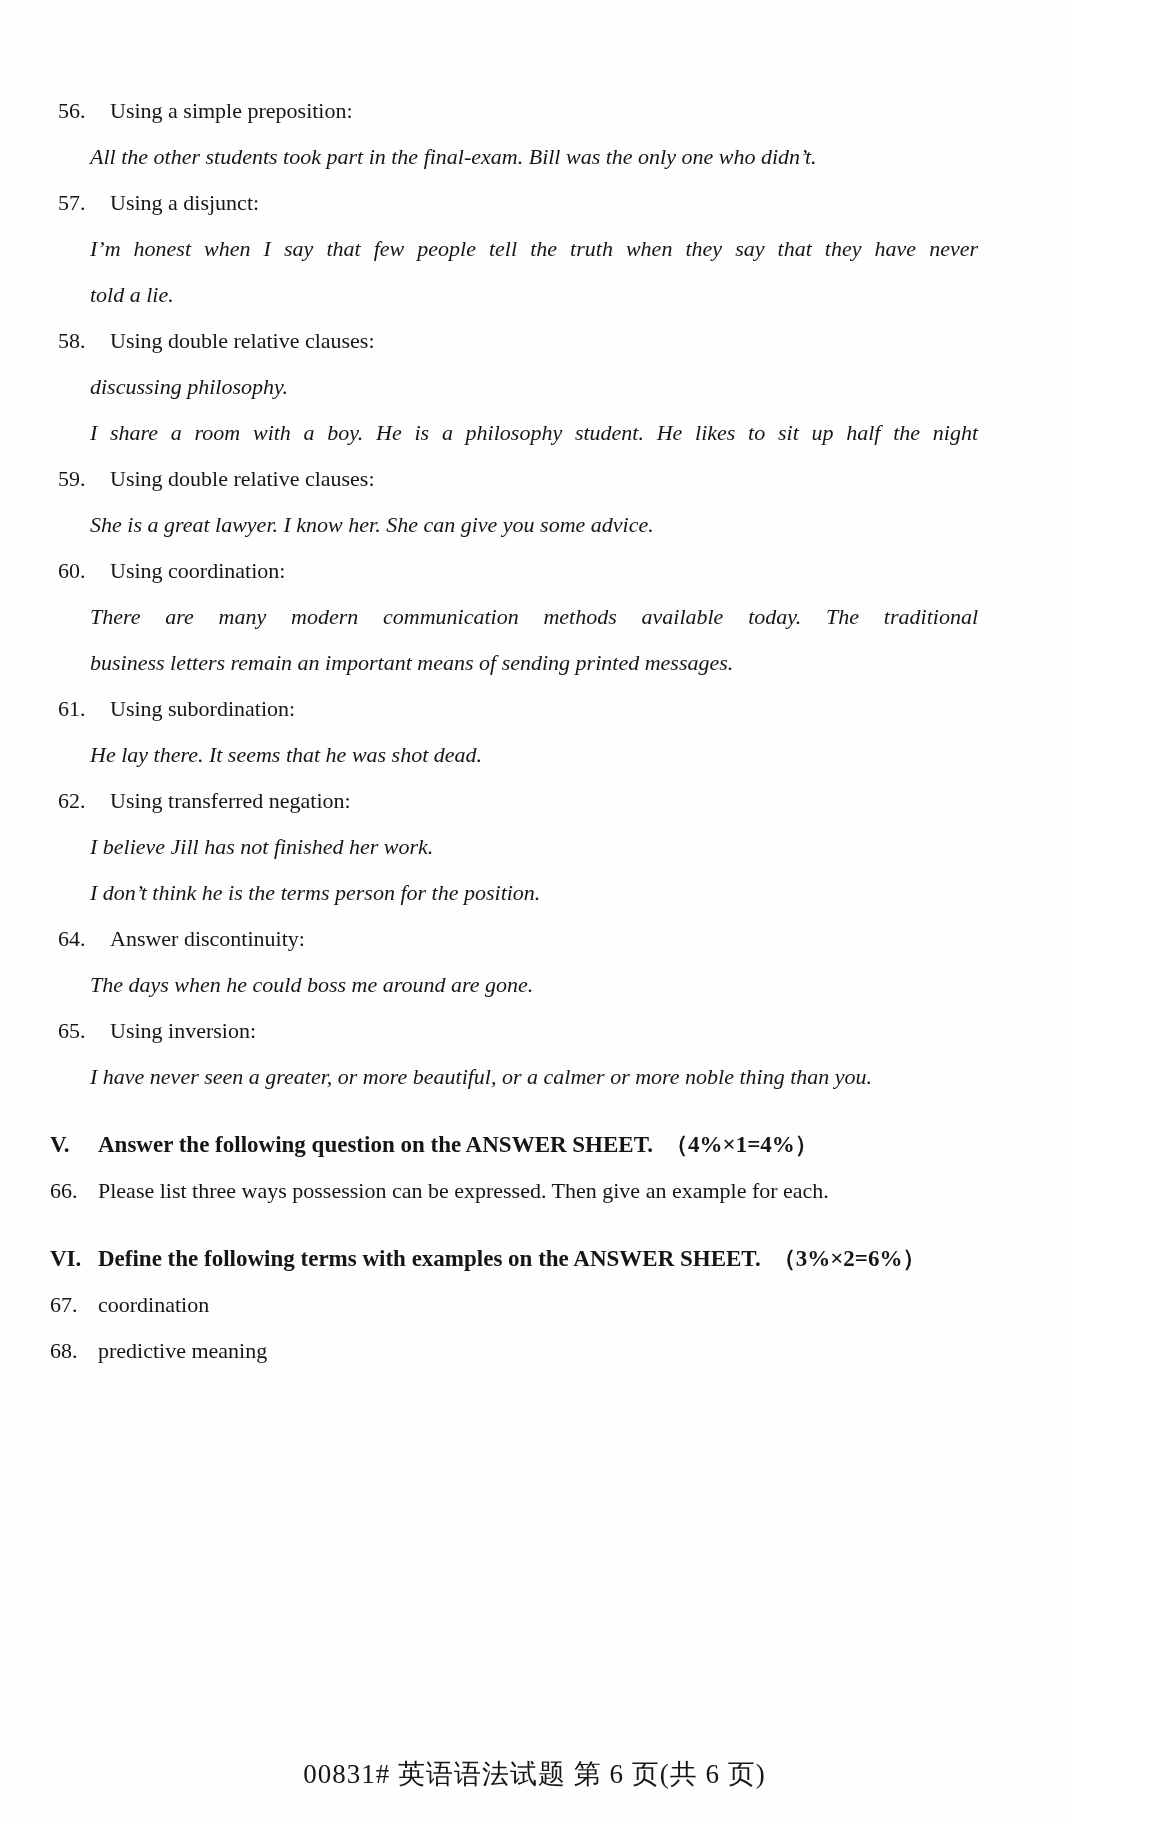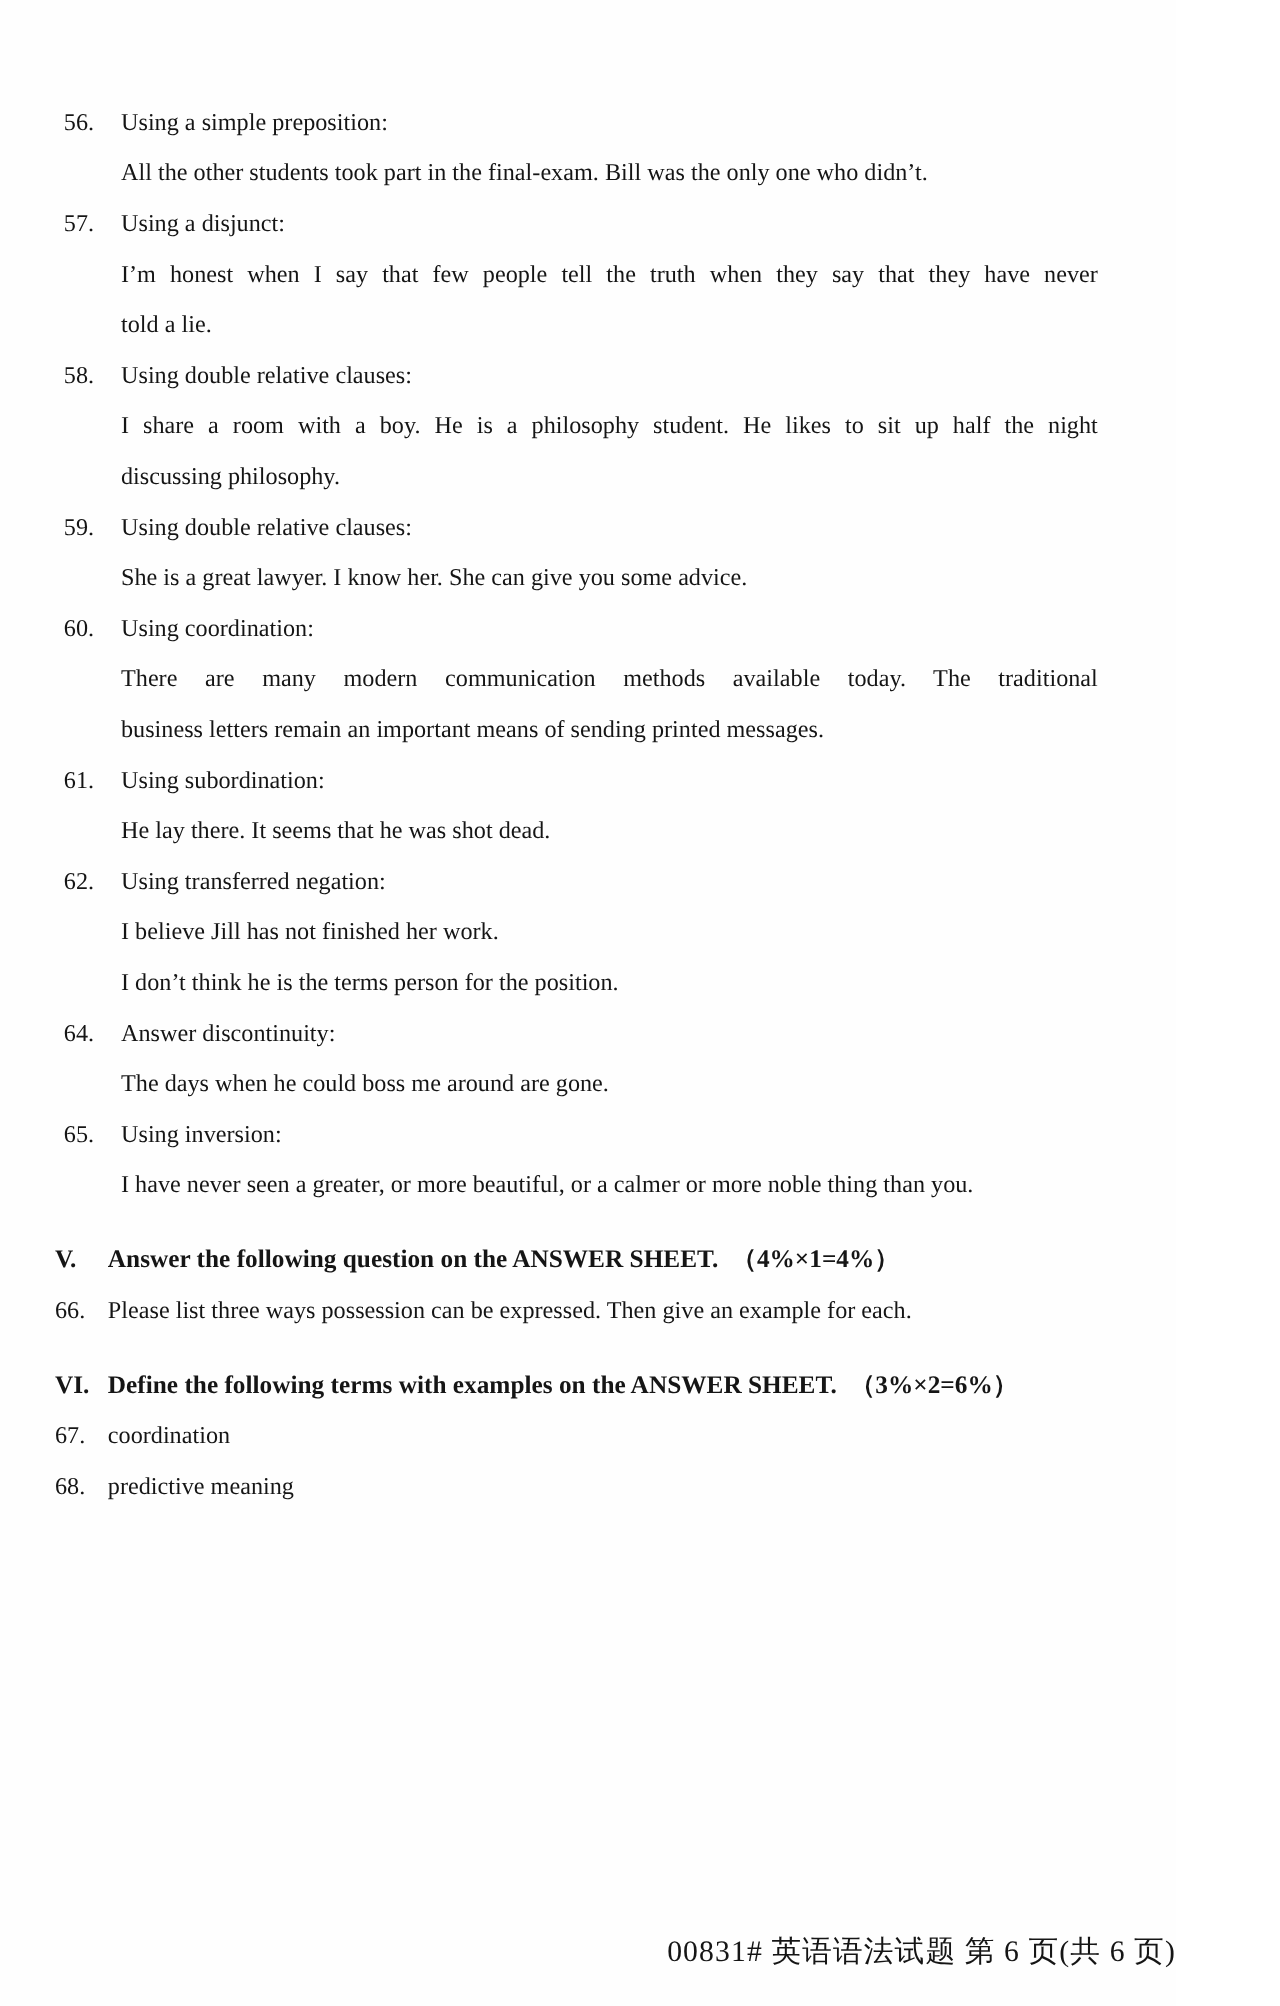--- a/index.html
+++ b/index.html
@@ -22,24 +22,25 @@
   }
   .row {
     display: flex;
     line-height: 46px;
   }
   .row .num {
     flex: none;
     width: 52px;
   }
   .ex {
-    margin-left: 52px;
+    margin-left: 32px;
     width: 888px;
     line-height: 46px;
     white-space: nowrap;
+    font-style: italic;
   }
   .ex.jl {
     white-space: normal;
     text-align: justify;
     text-align-last: justify;
   }
   .sec {
     display: flex;
     margin-left: -8px;
     margin-top: 22px;
@@ -61,21 +62,21 @@
   }
   .qrow .num {
     flex: none;
     width: 48px;
   }
   .footer {
     position: absolute;
     left: 0;
     bottom: 32px;
     width: 100%;
-    text-align: right;
+    text-align: center;
     font-size: 27px;
     letter-spacing: 1px;
   }
 </style>
 </head>
 <body>
 
 <div class="page">
   <div class="content">
 
@@ -94,22 +95,22 @@
       </div>
       <div class="ex jl">I’m honest when I say that few people tell the truth when they say that they have never</div>
       <div class="ex">told a lie.</div>
     </div>
 
     <div class="item">
       <div class="row">
         <span class="num">58.</span>
         <span class="label">Using double relative clauses:</span>
       </div>
+      <div class="ex">discussing philosophy.</div>
       <div class="ex jl">I share a room with a boy. He is a philosophy student. He likes to sit up half the night</div>
-      <div class="ex">discussing philosophy.</div>
     </div>
 
     <div class="item">
       <div class="row">
         <span class="num">59.</span>
         <span class="label">Using double relative clauses:</span>
       </div>
       <div class="ex">She is a great lawyer. I know her. She can give you some advice.</div>
     </div>
 

